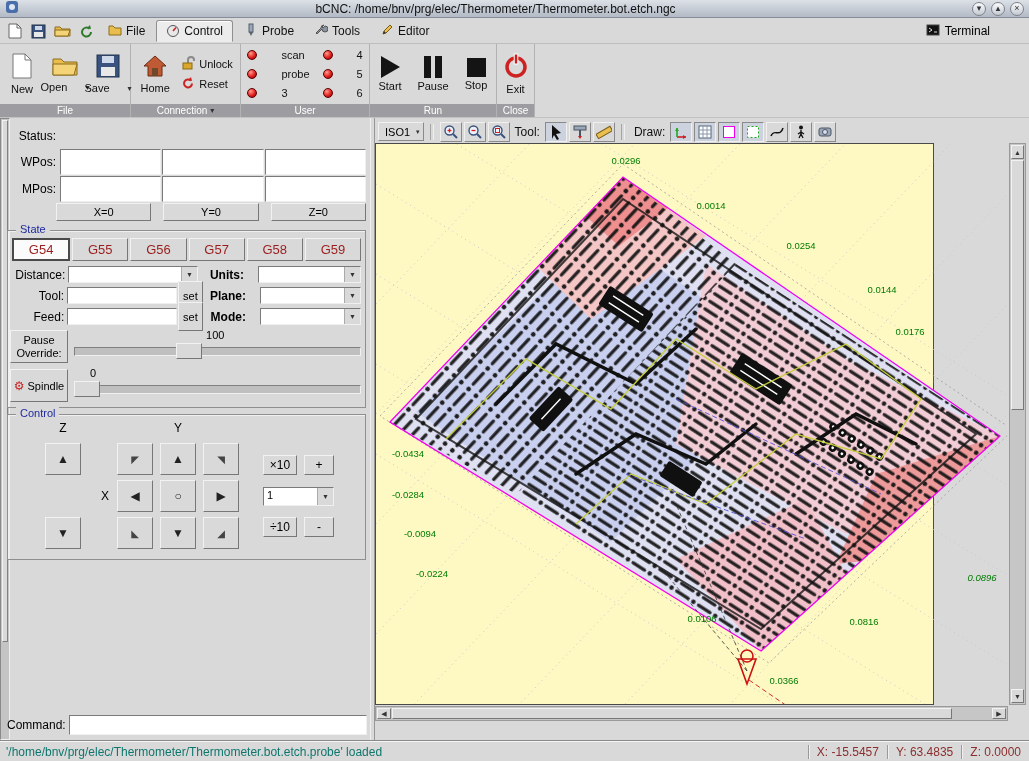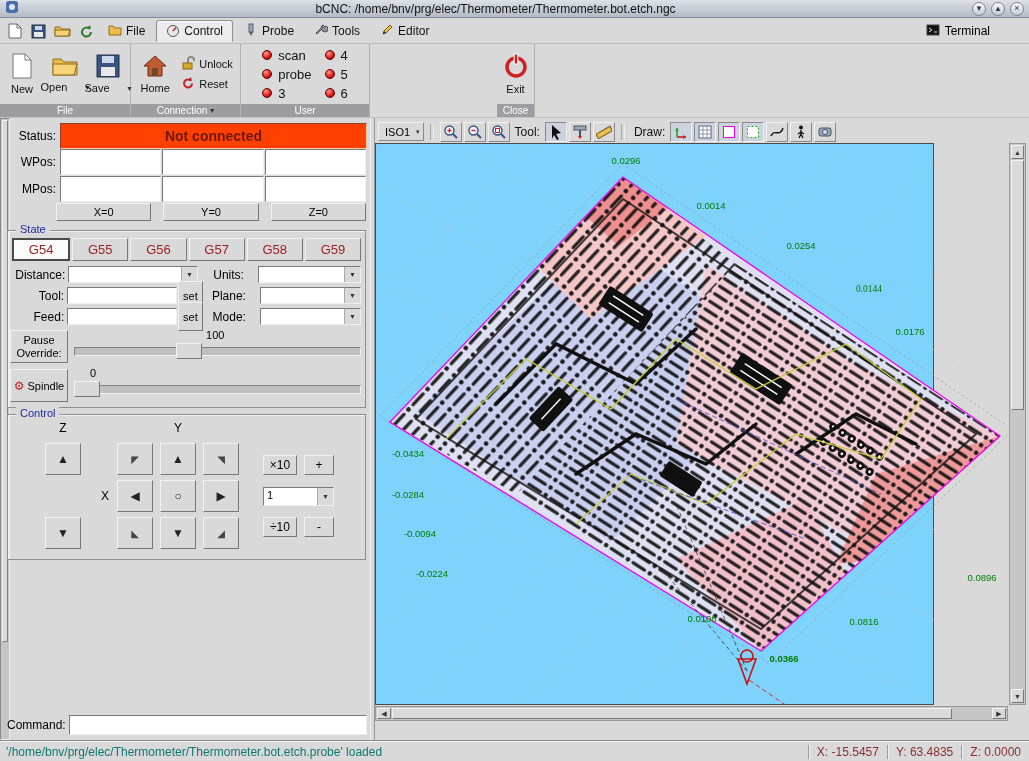--- a/index.html
+++ b/index.html
@@ -27,21 +27,21 @@
   #ribbon{position:absolute;top:44px;left:0;width:100%;height:74px;border-bottom:1px solid #c2c2c2;box-sizing:border-box;}
   .rgroup{position:absolute;top:0;height:73px;border-right:1px solid #b2b2b2;box-sizing:border-box;}
   .gbody{position:absolute;top:0;left:0;right:0;height:60px;display:flex;align-items:center;justify-content:center;gap:3px;padding:1px 2px;box-sizing:border-box;}
   .glabel{position:absolute;left:0;right:0;bottom:0;height:13px;background:#9d9da1;color:#fff;font-size:10px;
     display:flex;align-items:center;justify-content:center;gap:3px;}
   .bigbtn{display:flex;flex-direction:column;align-items:center;justify-content:center;gap:2px;min-width:40px;height:56px;font-size:11px;color:#111;}
   .blabel{display:flex;align-items:center;gap:18px;}
   .dd{font-size:8px;color:#333;}
   .smallbtn{display:flex;align-items:center;gap:4px;font-size:11px;height:19px;padding:0 3px;color:#111;}
   .user-col{display:flex;flex-direction:column;gap:1px;}
-  .user-btn{display:flex;align-items:center;gap:6px;font-size:13px;height:18px;padding:0 5px;color:#111;}
+  .user-btn{display:flex;align-items:center;gap:24px;font-size:11px;height:18px;padding:0 5px;color:#111;}
   .led{width:10px;height:10px;border-radius:50%;background:radial-gradient(circle at 35% 30%,#ff9a8a,#e02020 55%,#8c0000);border:1px solid #5e0000;box-sizing:border-box;}
   #rg-file{left:0;width:131px;}
   #rg-connection{left:131px;width:110px;}
   #rg-user{left:241px;width:129px;}
   #rg-run{left:370px;width:127px;}
   #rg-close{left:497px;width:38px;}
   .play-tri{width:0;height:0;border-left:19px solid #141414;border-top:11px solid transparent;border-bottom:11px solid transparent;}
   .pause-bars{display:flex;gap:4px;}
   .pause-bars i{width:7px;height:22px;background:#141414;}
   .stop-sq{width:19px;height:19px;background:#141414;}
@@ -70,21 +70,21 @@
   #state-box{top:112px;height:178px;}
   #control-box{top:296px;height:146px;}
 
   .wcs-row{position:absolute;left:4px;top:7px;right:4px;display:flex;gap:2px;height:23px;}
   .wcs{flex:1;color:#9b1c1c;font-size:13px;display:flex;align-items:center;justify-content:center;
     background:#d9d9d9;border:1px solid;border-color:#f2f2f2 #777 #777 #f2f2f2;box-sizing:border-box;}
   .wcs.active{background:#fbfbfb;border:2px solid #4a4a4a;}
   .form-row{position:absolute;left:2px;right:4px;height:19px;display:flex;align-items:center;}
   #row-distance{top:34px;} #row-tool{top:55px;} #row-feed{top:76px;}
   .lblr{width:58px;text-align:right;padding-right:3px;font-size:12px;}
-  .lblr2{width:44px;text-align:right;padding-right:14px;font-size:12px;margin-left:4px;}
+  .lblr2{width:44px;text-align:right;padding-right:14px;font-size:12px;margin-left:4px;font-weight:bold;}
   .combo{display:flex;height:17px;border:1px solid;border-color:#7a7a7a #f0f0f0 #f0f0f0 #7a7a7a;background:#fff;box-sizing:border-box;}
   .combo .cfield{flex:1;font-size:11px;padding:1px 3px;}
   .combo .cbtn{width:15px;background:#d9d9d9;border-left:1px solid #aaa;font-size:7px;display:flex;align-items:center;justify-content:center;color:#333;}
   .w136{width:136px;} .w108{width:108px;}
   .entry{width:110px;height:17px;border:1px solid;border-color:#7a7a7a #f0f0f0 #f0f0f0 #7a7a7a;background:#fff;font-size:12px;padding:0 2px;box-sizing:border-box;font-family:"Liberation Sans",sans-serif;}
   .setbtn{width:26px;height:29px;font-size:11px;display:flex;align-items:center;justify-content:center;margin-left:1px;box-sizing:border-box;}
 
   .fo-row{position:absolute;left:2px;top:98px;right:4px;height:36px;}
   .fo-label{position:absolute;left:0;top:1px;width:58px;height:33px;display:flex;flex-direction:column;align-items:center;justify-content:center;font-size:11px;line-height:1.15;box-sizing:border-box;}
   .slider-wrap{position:absolute;left:64px;right:0;top:0;height:36px;}
@@ -112,21 +112,21 @@
   #canvas-toolbar{position:absolute;left:375px;top:120px;width:654px;height:23px;display:flex;align-items:center;gap:2px;padding:0 3px;box-sizing:border-box;}
   .tlabel{font-size:12px;margin:0 3px;color:#111;}
   .tsep{width:2px;height:16px;border-left:1px solid #a5a5a5;border-right:1px solid #eee;margin:0 4px;}
   .tbtn{width:22px;height:20px;display:flex;align-items:center;justify-content:center;background:#d9d9d9;
     border:1px solid;border-color:#f0f0f0 #8a8a8a #8a8a8a #f0f0f0;box-sizing:border-box;}
   .tbtn.pressed{border-color:#8a8a8a #f0f0f0 #f0f0f0 #8a8a8a;background:#ccd3df;}
   #view-combo{display:flex;align-items:center;height:19px;border:1px solid;border-color:#f0f0f0 #8a8a8a #8a8a8a #f0f0f0;
     padding:0 3px 0 6px;font-size:11px;gap:6px;background:#d9d9d9;box-sizing:border-box;}
   #view-combo .dd{font-size:7px;}
 
-  #canvas-wrap{position:absolute;left:375px;top:143px;width:559px;height:562px;background:#7dd3fc;border:1px solid #4a4a4a;box-sizing:border-box;}
+  #canvas-wrap{position:absolute;left:375px;top:143px;width:559px;height:562px;background:#fef9c3;border:1px solid #4a4a4a;box-sizing:border-box;}
   #canvas-wrap svg{position:absolute;left:0;top:0;}
   #canvas-labels{position:absolute;left:0;top:0;width:631px;height:560px;pointer-events:none;}
   .coord-label{position:absolute;transform:translate(-50%,-50%);font-size:9.5px;color:#007d00;white-space:nowrap;}
 
   #vscroll{position:absolute;left:1009px;top:143px;width:17px;height:562px;background:#c6c6c6;border:1px solid #9a9a9a;box-sizing:border-box;}
   #hscroll{position:absolute;left:375px;top:706px;width:633px;height:15px;background:#c6c6c6;border:1px solid #9a9a9a;box-sizing:border-box;}
   .sb-btn{position:absolute;display:flex;align-items:center;justify-content:center;font-size:7px;color:#333;background:#d9d9d9;
     border:1px solid;border-color:#f2f2f2 #777 #777 #f2f2f2;box-sizing:border-box;}
   #vs-up{left:1px;top:1px;width:13px;height:14px;}
   #vs-down{left:1px;bottom:1px;width:13px;height:14px;}
@@ -324,20 +324,42 @@
               <span class="led"></span>
               <span>6</span>
             </div>
         </div>
       </div>
       <div class="glabel">
           <span>User</span>
         </div>
     </div>
 
+    <div class="rgroup" id="rg-run">
+      <div class="gbody">
+        <div class="bigbtn">
+            <span class="play-tri"></span>
+            <span>Start</span>
+          </div>
+        <div class="bigbtn">
+            <span class="pause-bars">
+              <i></i>
+              <i></i>
+            </span>
+            <span>Pause</span>
+          </div>
+        <div class="bigbtn">
+            <span class="stop-sq"></span>
+            <span>Stop</span>
+          </div>
+      </div>
+      <div class="glabel">
+          <span>Run</span>
+        </div>
+    </div>
 
     <div class="rgroup" id="rg-close">
       <div class="gbody">
         <div class="bigbtn" style="min-width:32px;">
           <span><svg width="26" height="26">
                 <circle cx="13" cy="14" r="9" fill="none" stroke="#cc2222" stroke-width="3.5"></circle>
                 <rect x="11.2" y="1" width="3.6" height="10" fill="#cc2222" stroke="#fff"></rect>
               </svg></span>
           <span>Exit</span>
         </div>
@@ -350,21 +372,20 @@
 
   <div id="sash"></div>
 
   <div id="left-panel">
     <div id="left-scroll">
         <div class="thumb"></div>
       </div>
 
     <div class="row-status">
       <span class="lbl">Status:</span>
-      <div id="status-box">Not connected</div>
     </div>
 
     <div class="pos-row" id="wpos">
       <span class="lbl">WPos:</span>
       <div class="pos-cell"></div>
       <div class="pos-cell"></div>
       <div class="pos-cell"></div>
     </div>
     <div class="pos-row" id="mpos">
       <span class="lbl">MPos:</span>
@@ -702,30 +723,30 @@
       <line x1="373" y1="536" x2="430" y2="575" stroke="#d03030" stroke-width="1" stroke-dasharray="5 3"></line>
       <g stroke="#cc1111" stroke-width="1.6" fill="none">
         <circle cx="371" cy="512" r="6"></circle>
         <polygon points="371,540 362,515 380,515"></polygon>
       </g>
     </svg>
     <div id="canvas-labels">
         <span class="coord-label" style="left: 250px; top: 16px;">0.0296</span>
         <span class="coord-label" style="left: 335px; top: 61px;">0.0014</span>
         <span class="coord-label" style="left: 425px; top: 101px;">0.0254</span>
-        <span class="coord-label" style="left: 493px; top: 145px; font-family: Liberation Serif, serif;">0.0144</span>
+        <span class="coord-label" style="left: 506px; top: 145px;">0.0144</span>
         <span class="coord-label" style="left: 534px; top: 187px;">0.0176</span>
         <span class="coord-label" style="left: 32px; top: 309px;">-0.0434</span>
         <span class="coord-label" style="left: 32px; top: 350px;">-0.0284</span>
         <span class="coord-label" style="left: 44px; top: 389px;">-0.0094</span>
         <span class="coord-label" style="left: 56px; top: 429px;">-0.0224</span>
         <span class="coord-label" style="left: 326px; top: 474px;">0.0106</span>
-        <span class="coord-label" style="left: 408px; top: 514px; font-weight: bold;">0.0366</span>
+        <span class="coord-label" style="left: 408px; top: 536px;">0.0366</span>
         <span class="coord-label" style="left: 488px; top: 477px;">0.0816</span>
-        <span class="coord-label" style="left: 606px; top: 433px;">0.0896</span>
+        <span class="coord-label" style="left: 606px; top: 433px; font-style: italic;">0.0896</span>
       </div>
   </div>
 
   <div id="vscroll">
     <div class="sb-btn" id="vs-up">▲</div>
     <div id="vs-thumb"></div>
     <div class="sb-btn" id="vs-down">▼</div>
   </div>
   <div id="hscroll">
     <div class="sb-btn" id="hs-left">◀</div>

